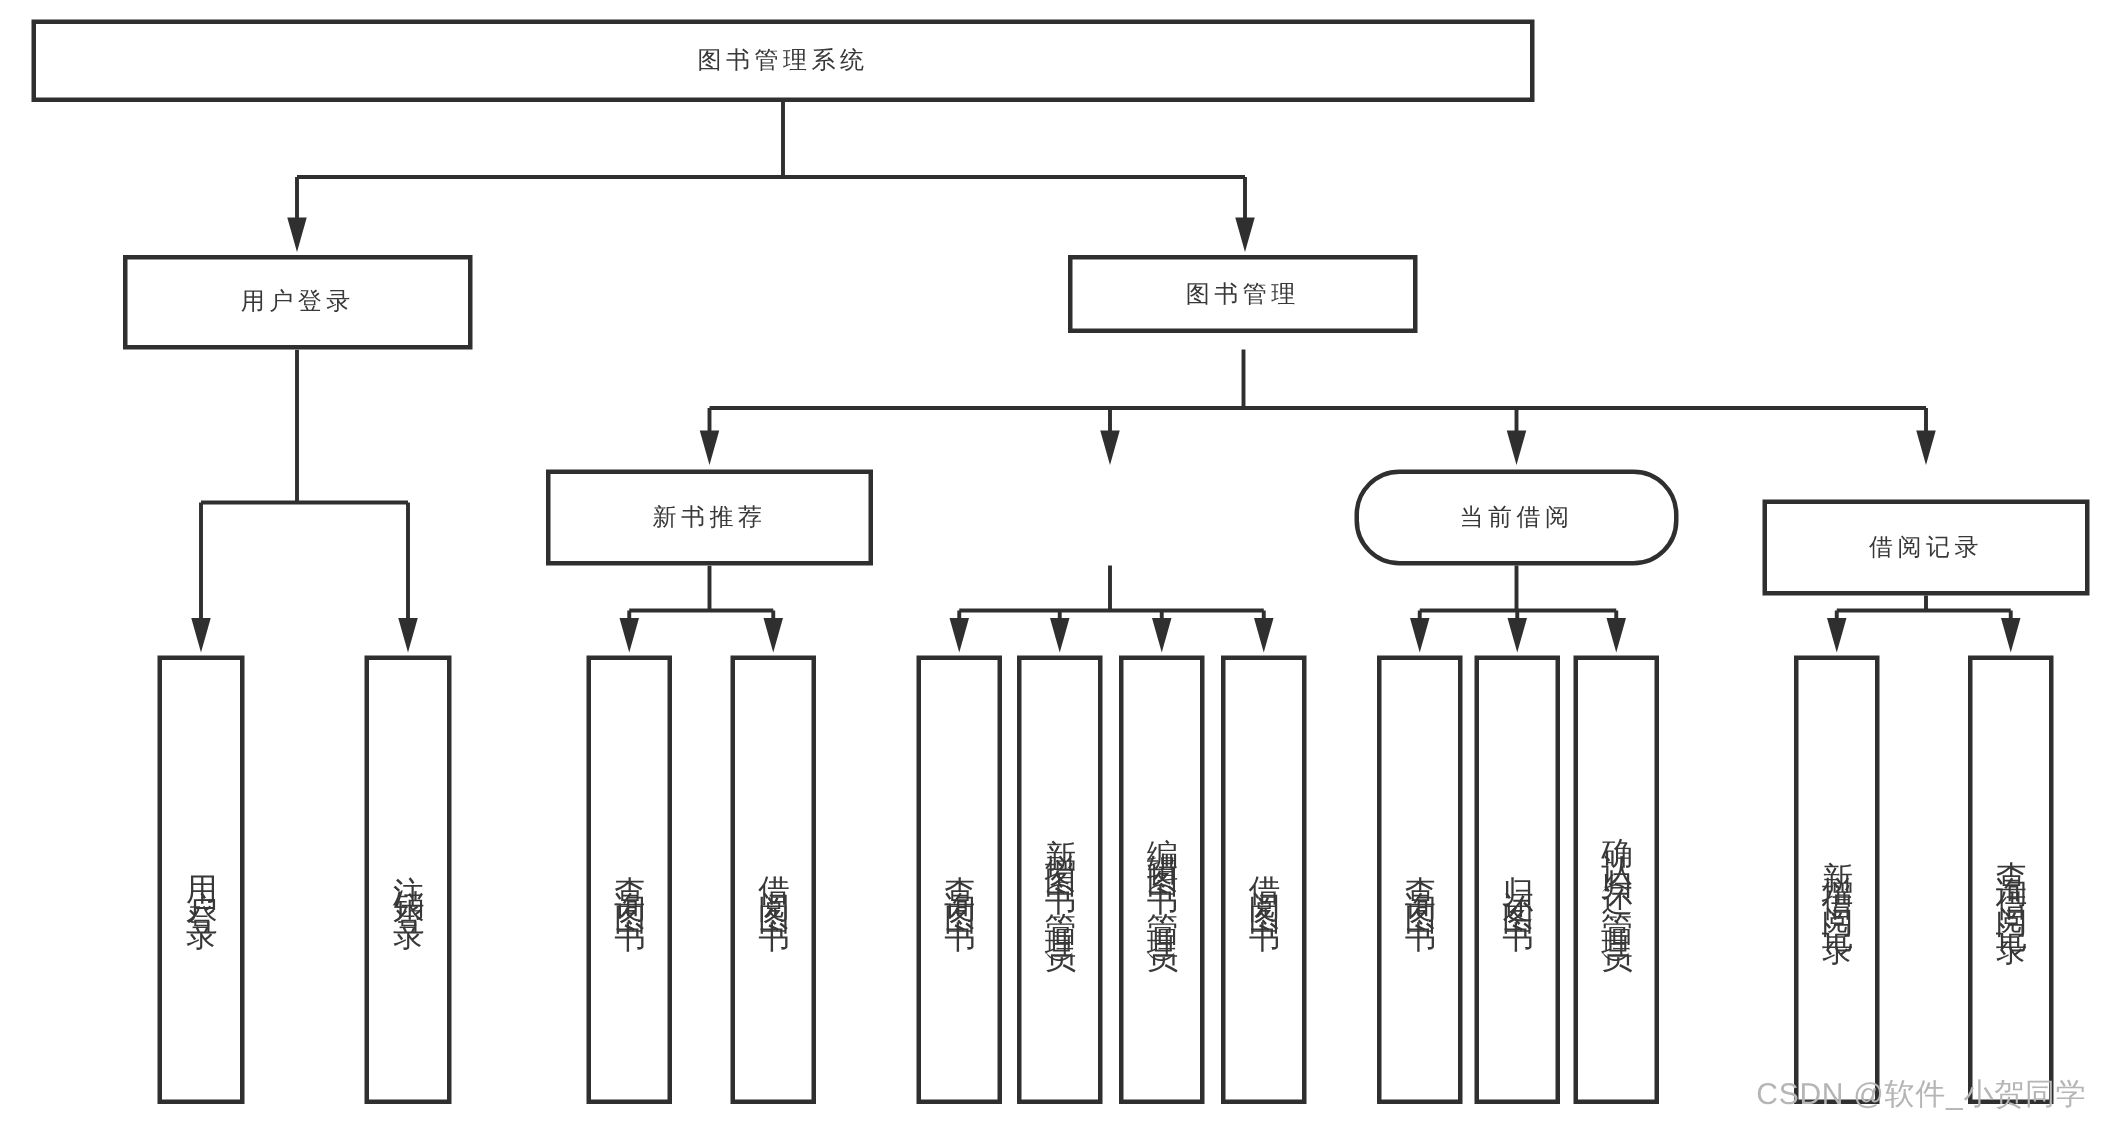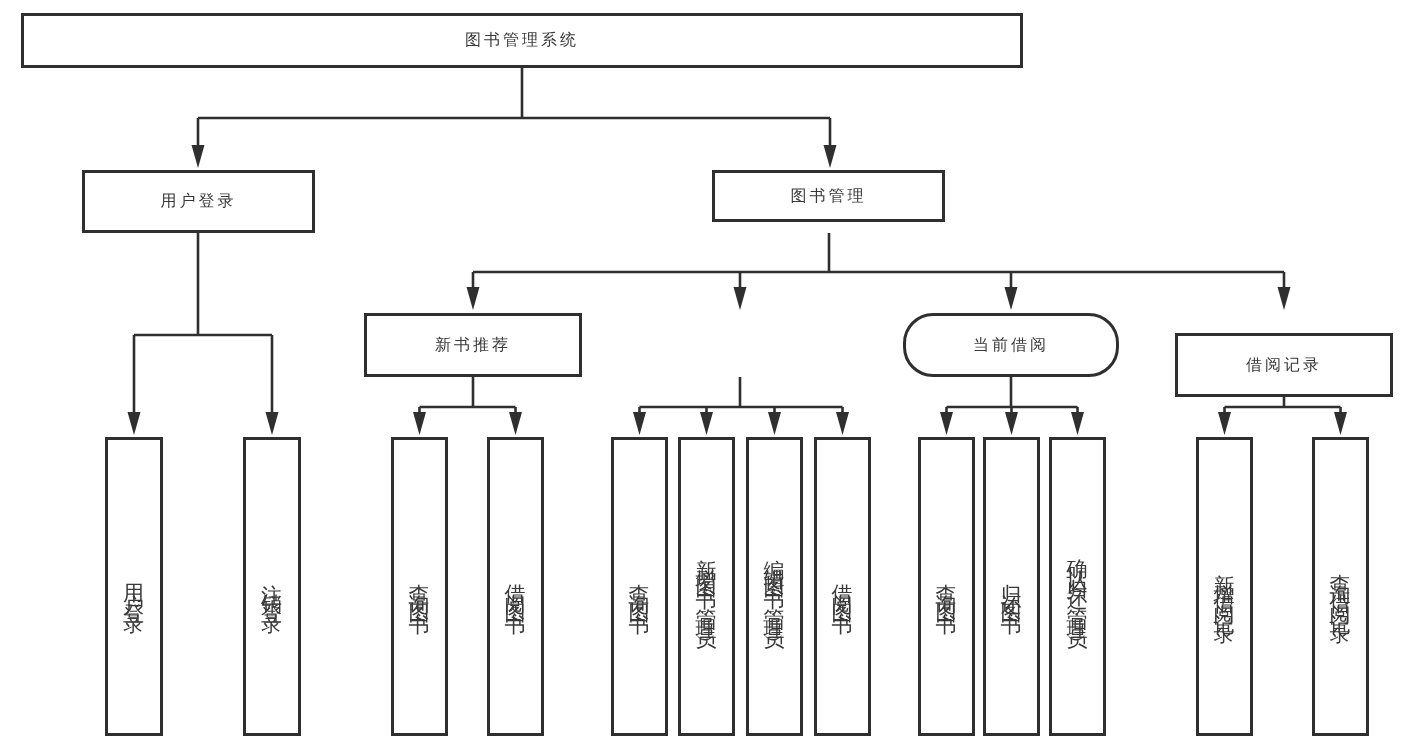--- a/index.html
+++ b/index.html
@@ -154,14 +154,15 @@
   <div class="leaf" style="left:1049px; top:437px; width:57px; height:299px;">
     <span>确认归还（管理员）</span>
   </div>
   <div class="leaf" style="left:1196px; top:437px; width:57px; height:299px;">
     <span>新增借阅记录</span>
   </div>
   <div class="leaf" style="left:1312px; top:437px; width:57px; height:299px;">
     <span>查询借阅记录</span>
   </div>
 
+  <div class="watermark">CSDN @软件_小贺同学</div>
 
 </div>
 
 </body></html>

